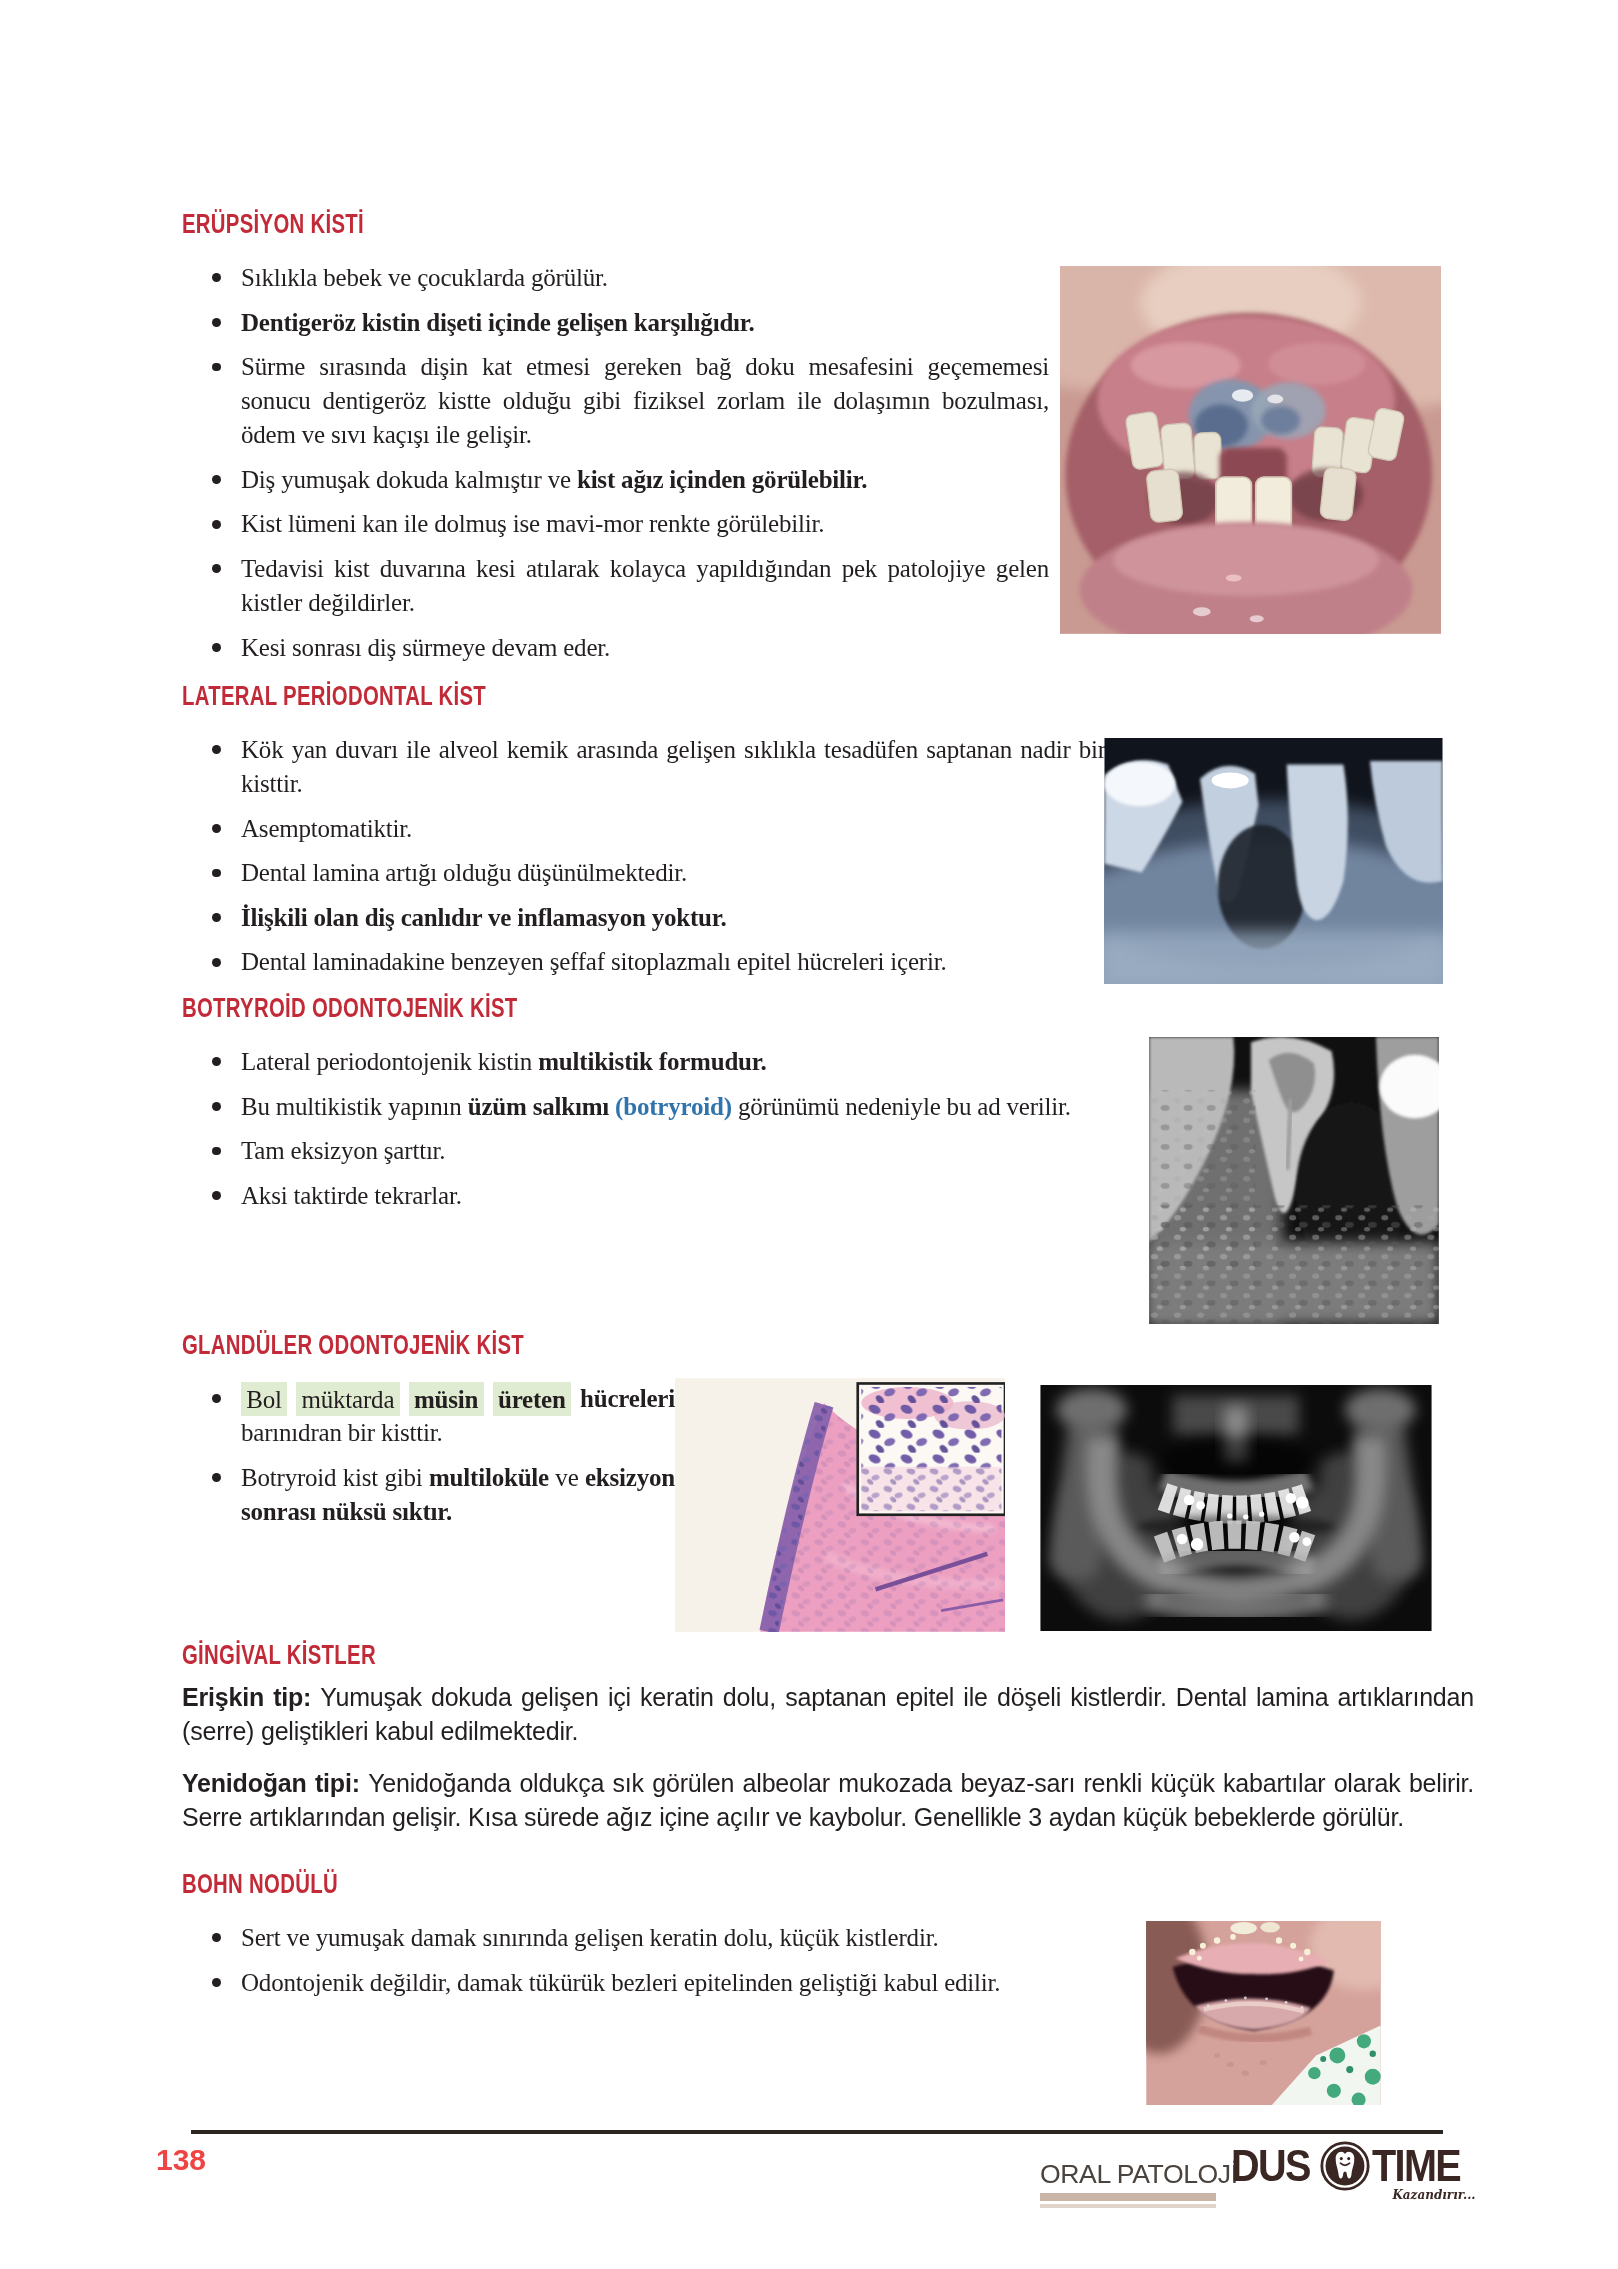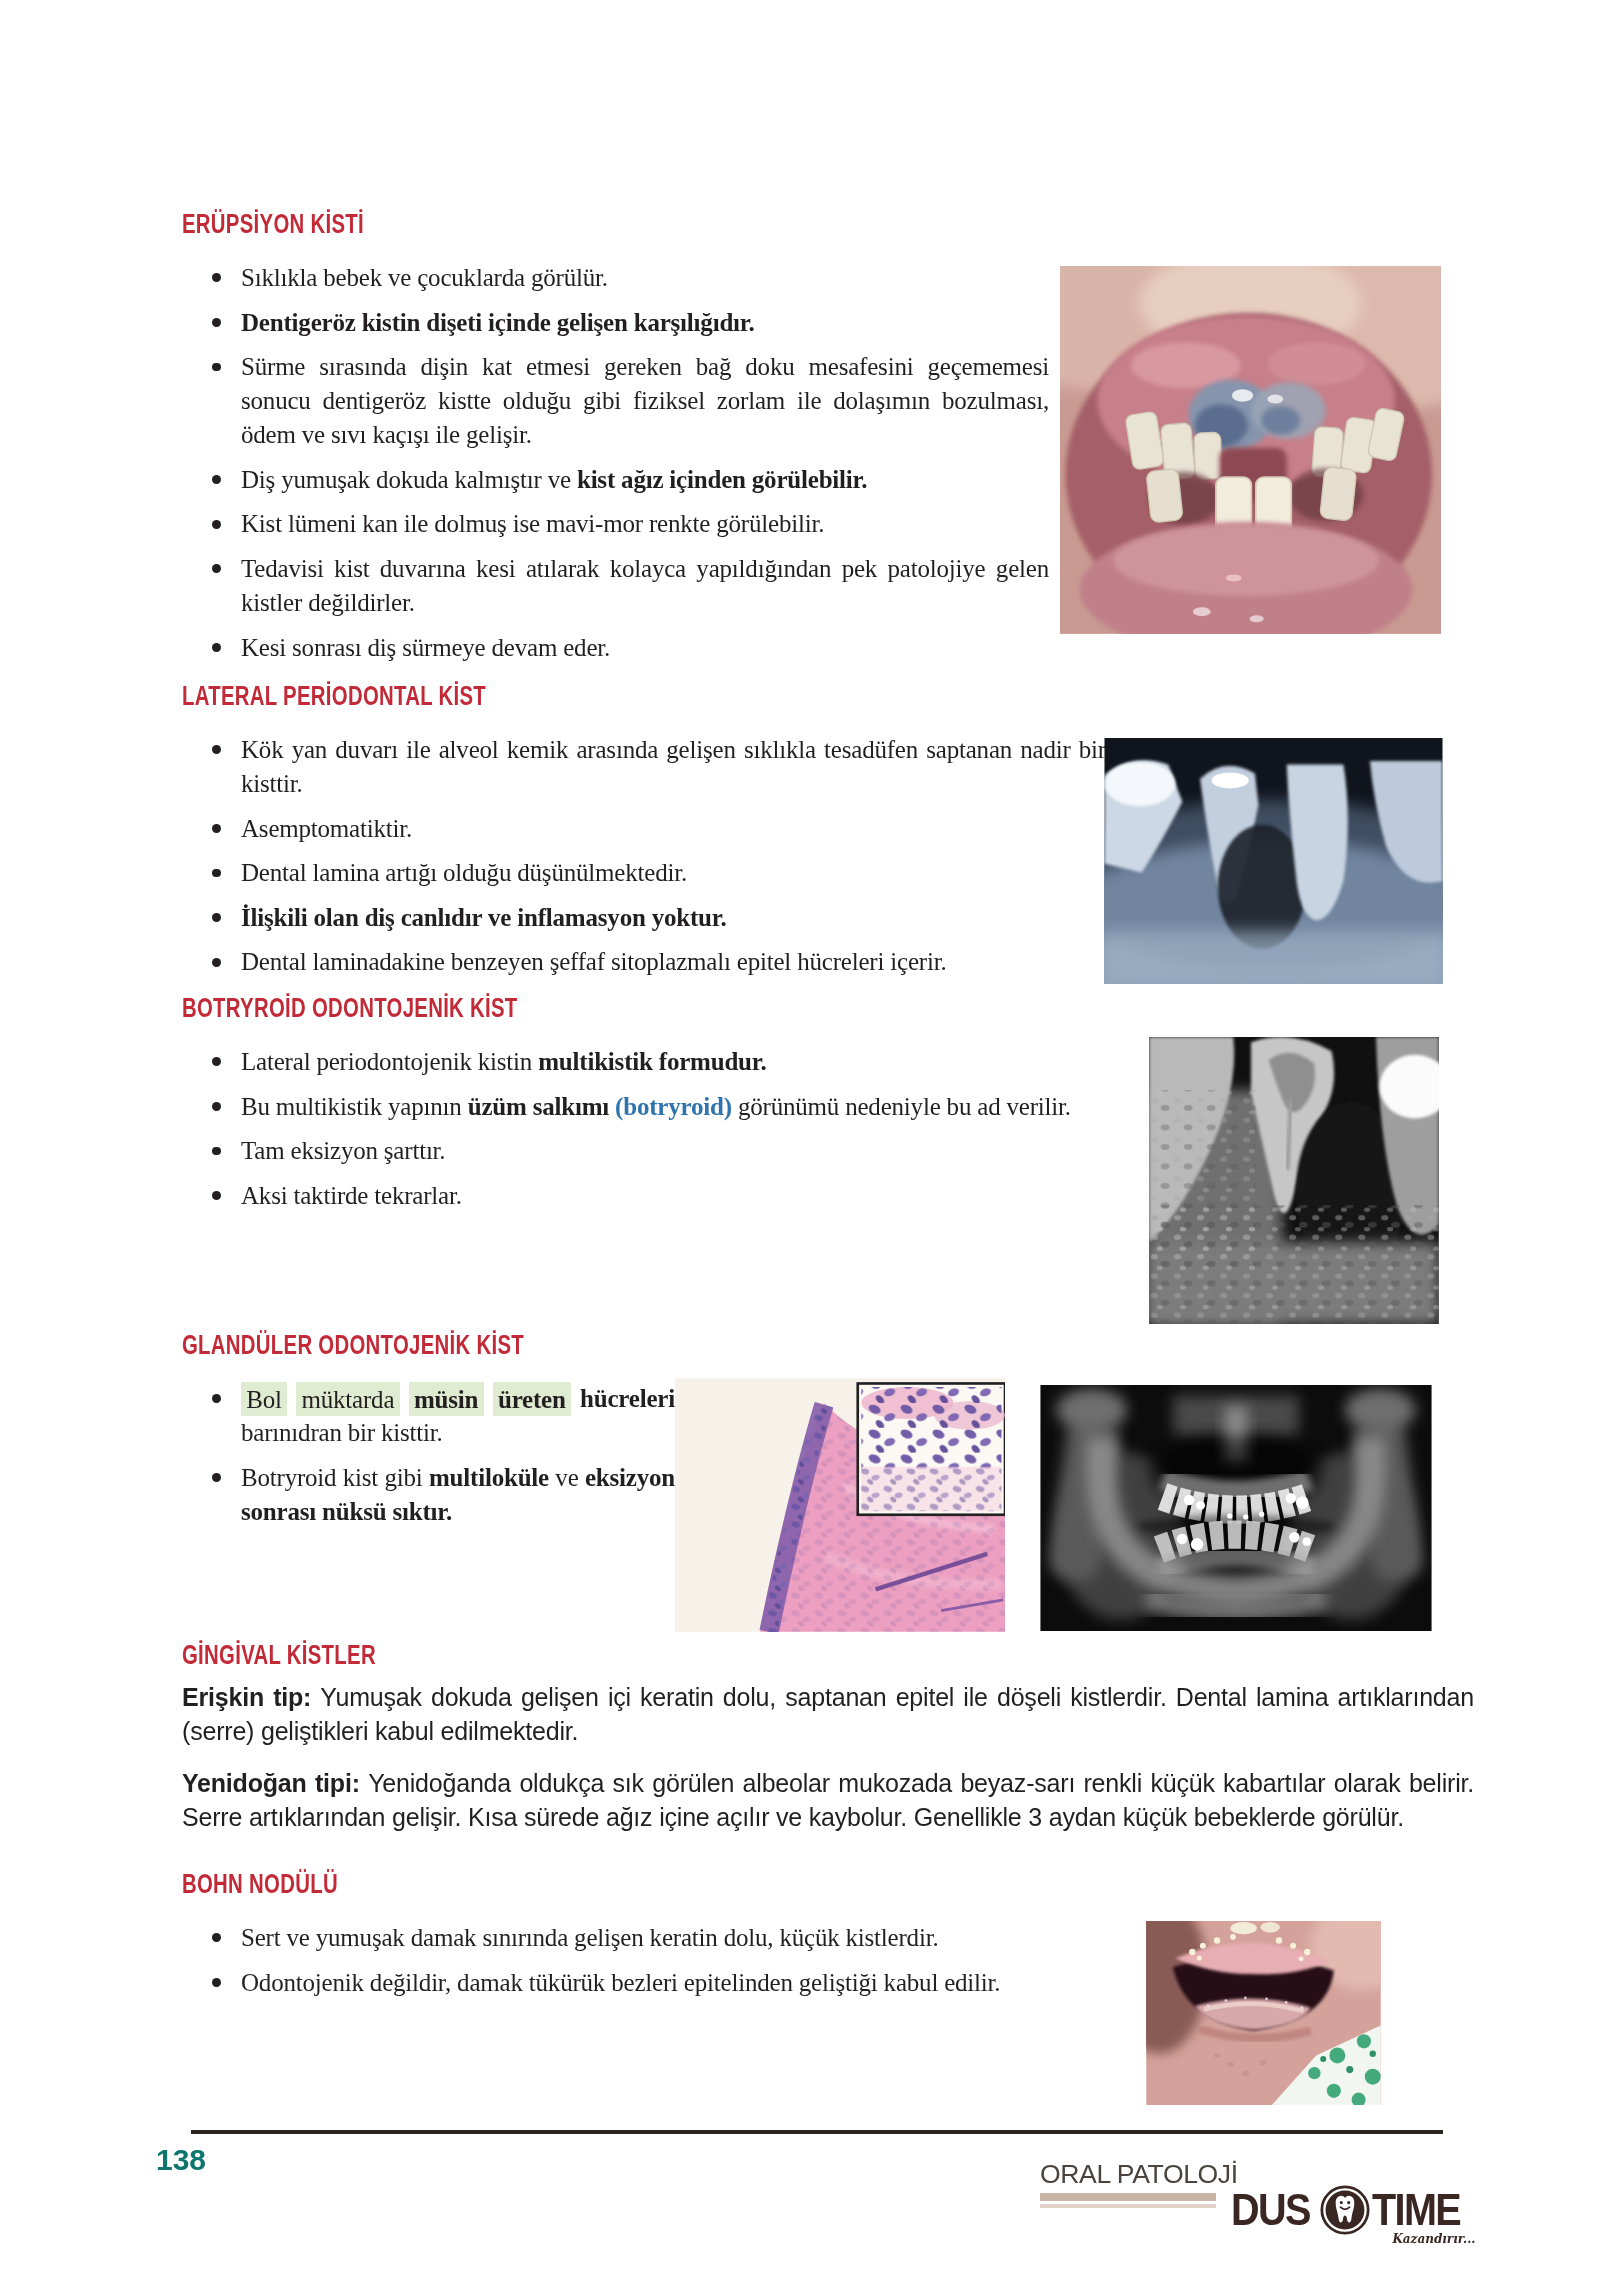--- a/index.html
+++ b/index.html
@@ -13,26 +13,26 @@
   .bullet.justify{text-align:justify;}
   .dot{position:absolute;left:30px;top:12.4px;width:8.9px;height:8.9px;border-radius:50%;background:#231f20;}
   .bold{font-weight:bold;}
   .blue{color:var(--botryroid-blue,#2f74ad);font-weight:bold;}
   .hl{background:var(--highlight-green,#e0ecd1);padding:3.5px 5.3px;}
   .para{margin:0 0 17.7px 0;text-align:justify;}
   .tight-title .sec-title{margin-bottom:8.9px;}
   figure{position:absolute;margin:0;padding:0;line-height:0;}
   figure svg{display:block;}
   .footer-rule{position:absolute;left:191px;top:2124px;width:1252px;height:3.5px;background:var(--footer-rule,#2b2622);}
-  .pagenum{position:absolute;left:156px;top:2137px;font-size:30px;font-weight:bold;color:#0f766e;text-align:center;}
+  .pagenum{position:absolute;left:156px;top:2137px;font-size:30px;font-weight:bold;color:#ef4444;text-align:center;}
   .footer-cat{position:absolute;left:1040px;top:2153px;width:177px;font-size:26.6px;letter-spacing:-0.4px;color:var(--footer-label,#4b443e);white-space:nowrap;}
   .footer-bar1{position:absolute;left:1040px;top:2187px;width:176px;height:8px;background:var(--footer-bar1,#c9b5a7);}
   .footer-bar2{position:absolute;left:1040px;top:2198px;width:176px;height:4.4px;background:var(--footer-bar2,#e0d4ca);}
   .brand{position:absolute;left:1231px;top:2135px;width:248px;height:80px;color:var(--footer-brown,#3a2723);}
-  .brand-row{display:flex;align-items:center;margin-top:44px;}
+  .brand-row{display:flex;align-items:center;}
   .brand-word{font-size:44px;font-weight:bold;letter-spacing:-1.8px;transform:scaleX(.9);transform-origin:0 50%;}
   .brand-word.t2{transform:scaleX(.9);}
   .brand-circle{width:50px;height:50px;margin:0 1.8px;flex:0 0 auto;}
   .brand-tagline{font-size:12px;font-style:italic;font-weight:bold;text-align:right;margin-top:-3.5px;padding-right:3.5px;font-family:"DejaVu Serif",serif;}
 </style>
 </head>
 <body>
 
 <div class="page">
 

